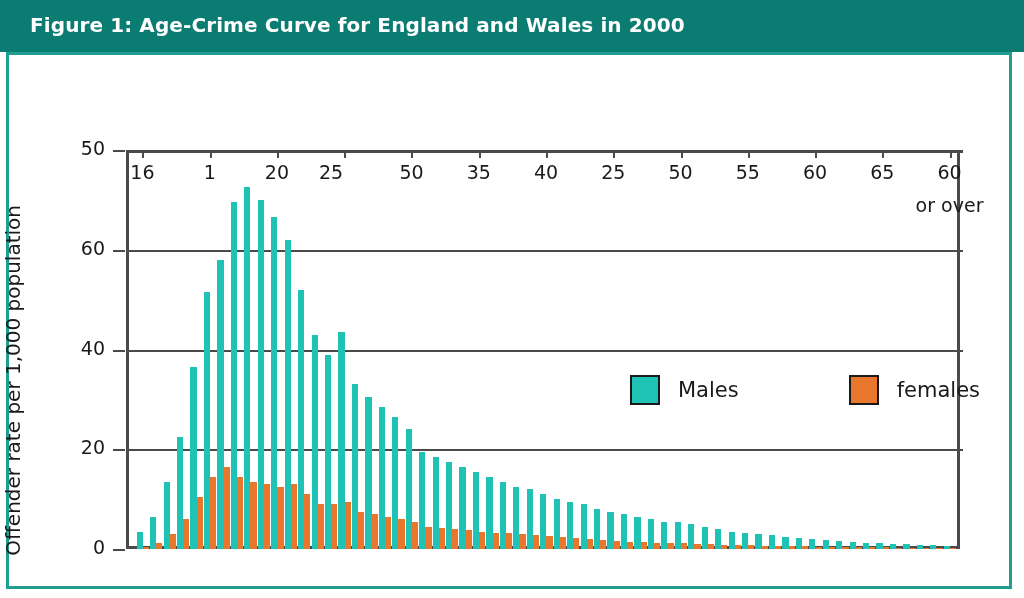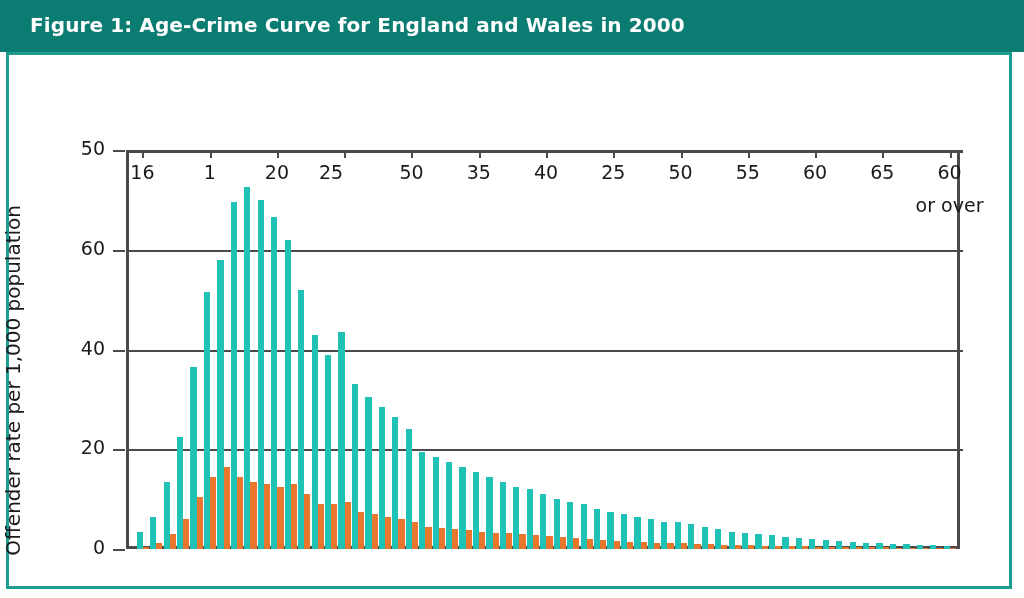--- a/index.html
+++ b/index.html
@@ -338,15 +338,25 @@
         <div class="ytick-mark" style="top: 294.5px; left: 104px; position: absolute;"></div>
         <div class="ytick-label" style="position: absolute; left: 52px; top: 281.5px;">40</div>
         <div class="ytick-mark" style="top: 194.75px; left: 104px; position: absolute;"></div>
         <div class="ytick-label" style="position: absolute; left: 52px; top: 181.75px;">60</div>
         <div class="ytick-mark" style="top: 95px; left: 104px; position: absolute;"></div>
         <div class="ytick-label" style="position: absolute; left: 52px; top: 82px;">50</div>
       </div>
 
     <div class="y-axis-title">Offender rate per 1,000 population</div>
 
+    <div class="legend" id="legend">
+        <div class="legend-entry">
+          <span class="legend-swatch" style="background: rgb(30, 195, 181);"></span>
+          <span class="legend-label">Males</span>
+        </div>
+        <div class="legend-entry">
+          <span class="legend-swatch" style="background: rgb(232, 118, 44);"></span>
+          <span class="legend-label">females</span>
+        </div>
+      </div>
 
   </div>
 </div>
 
 </body></html>

